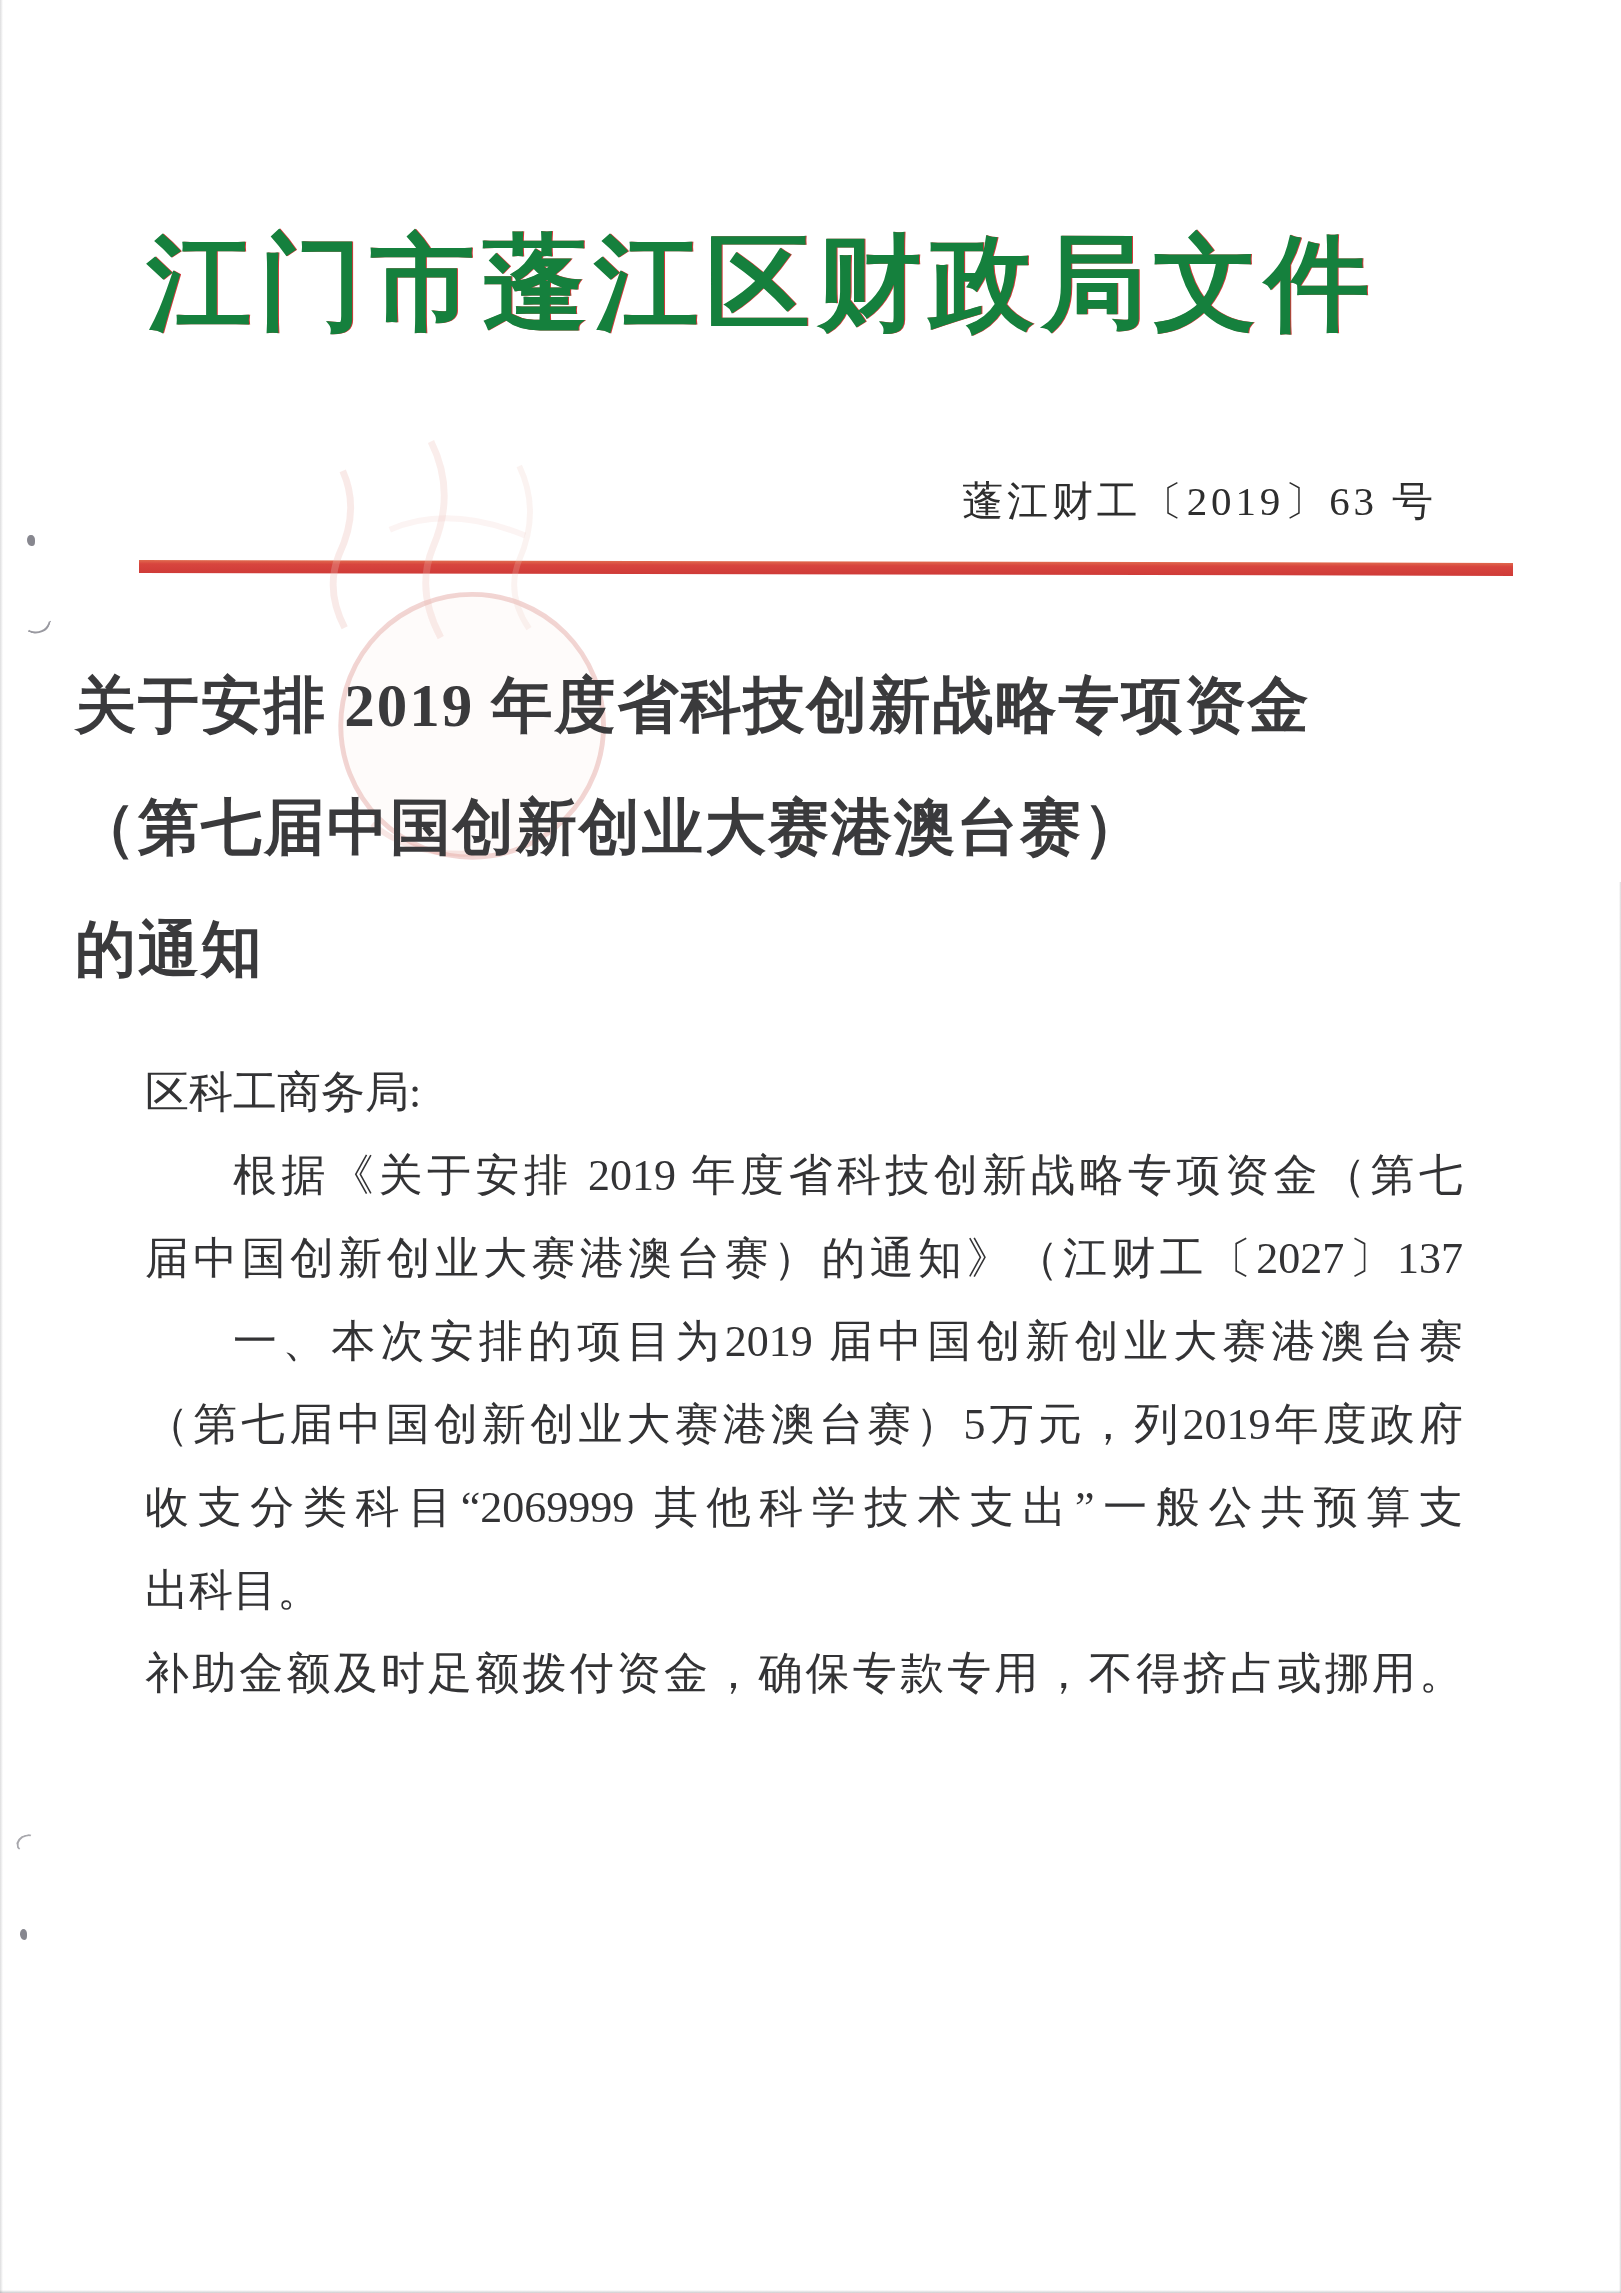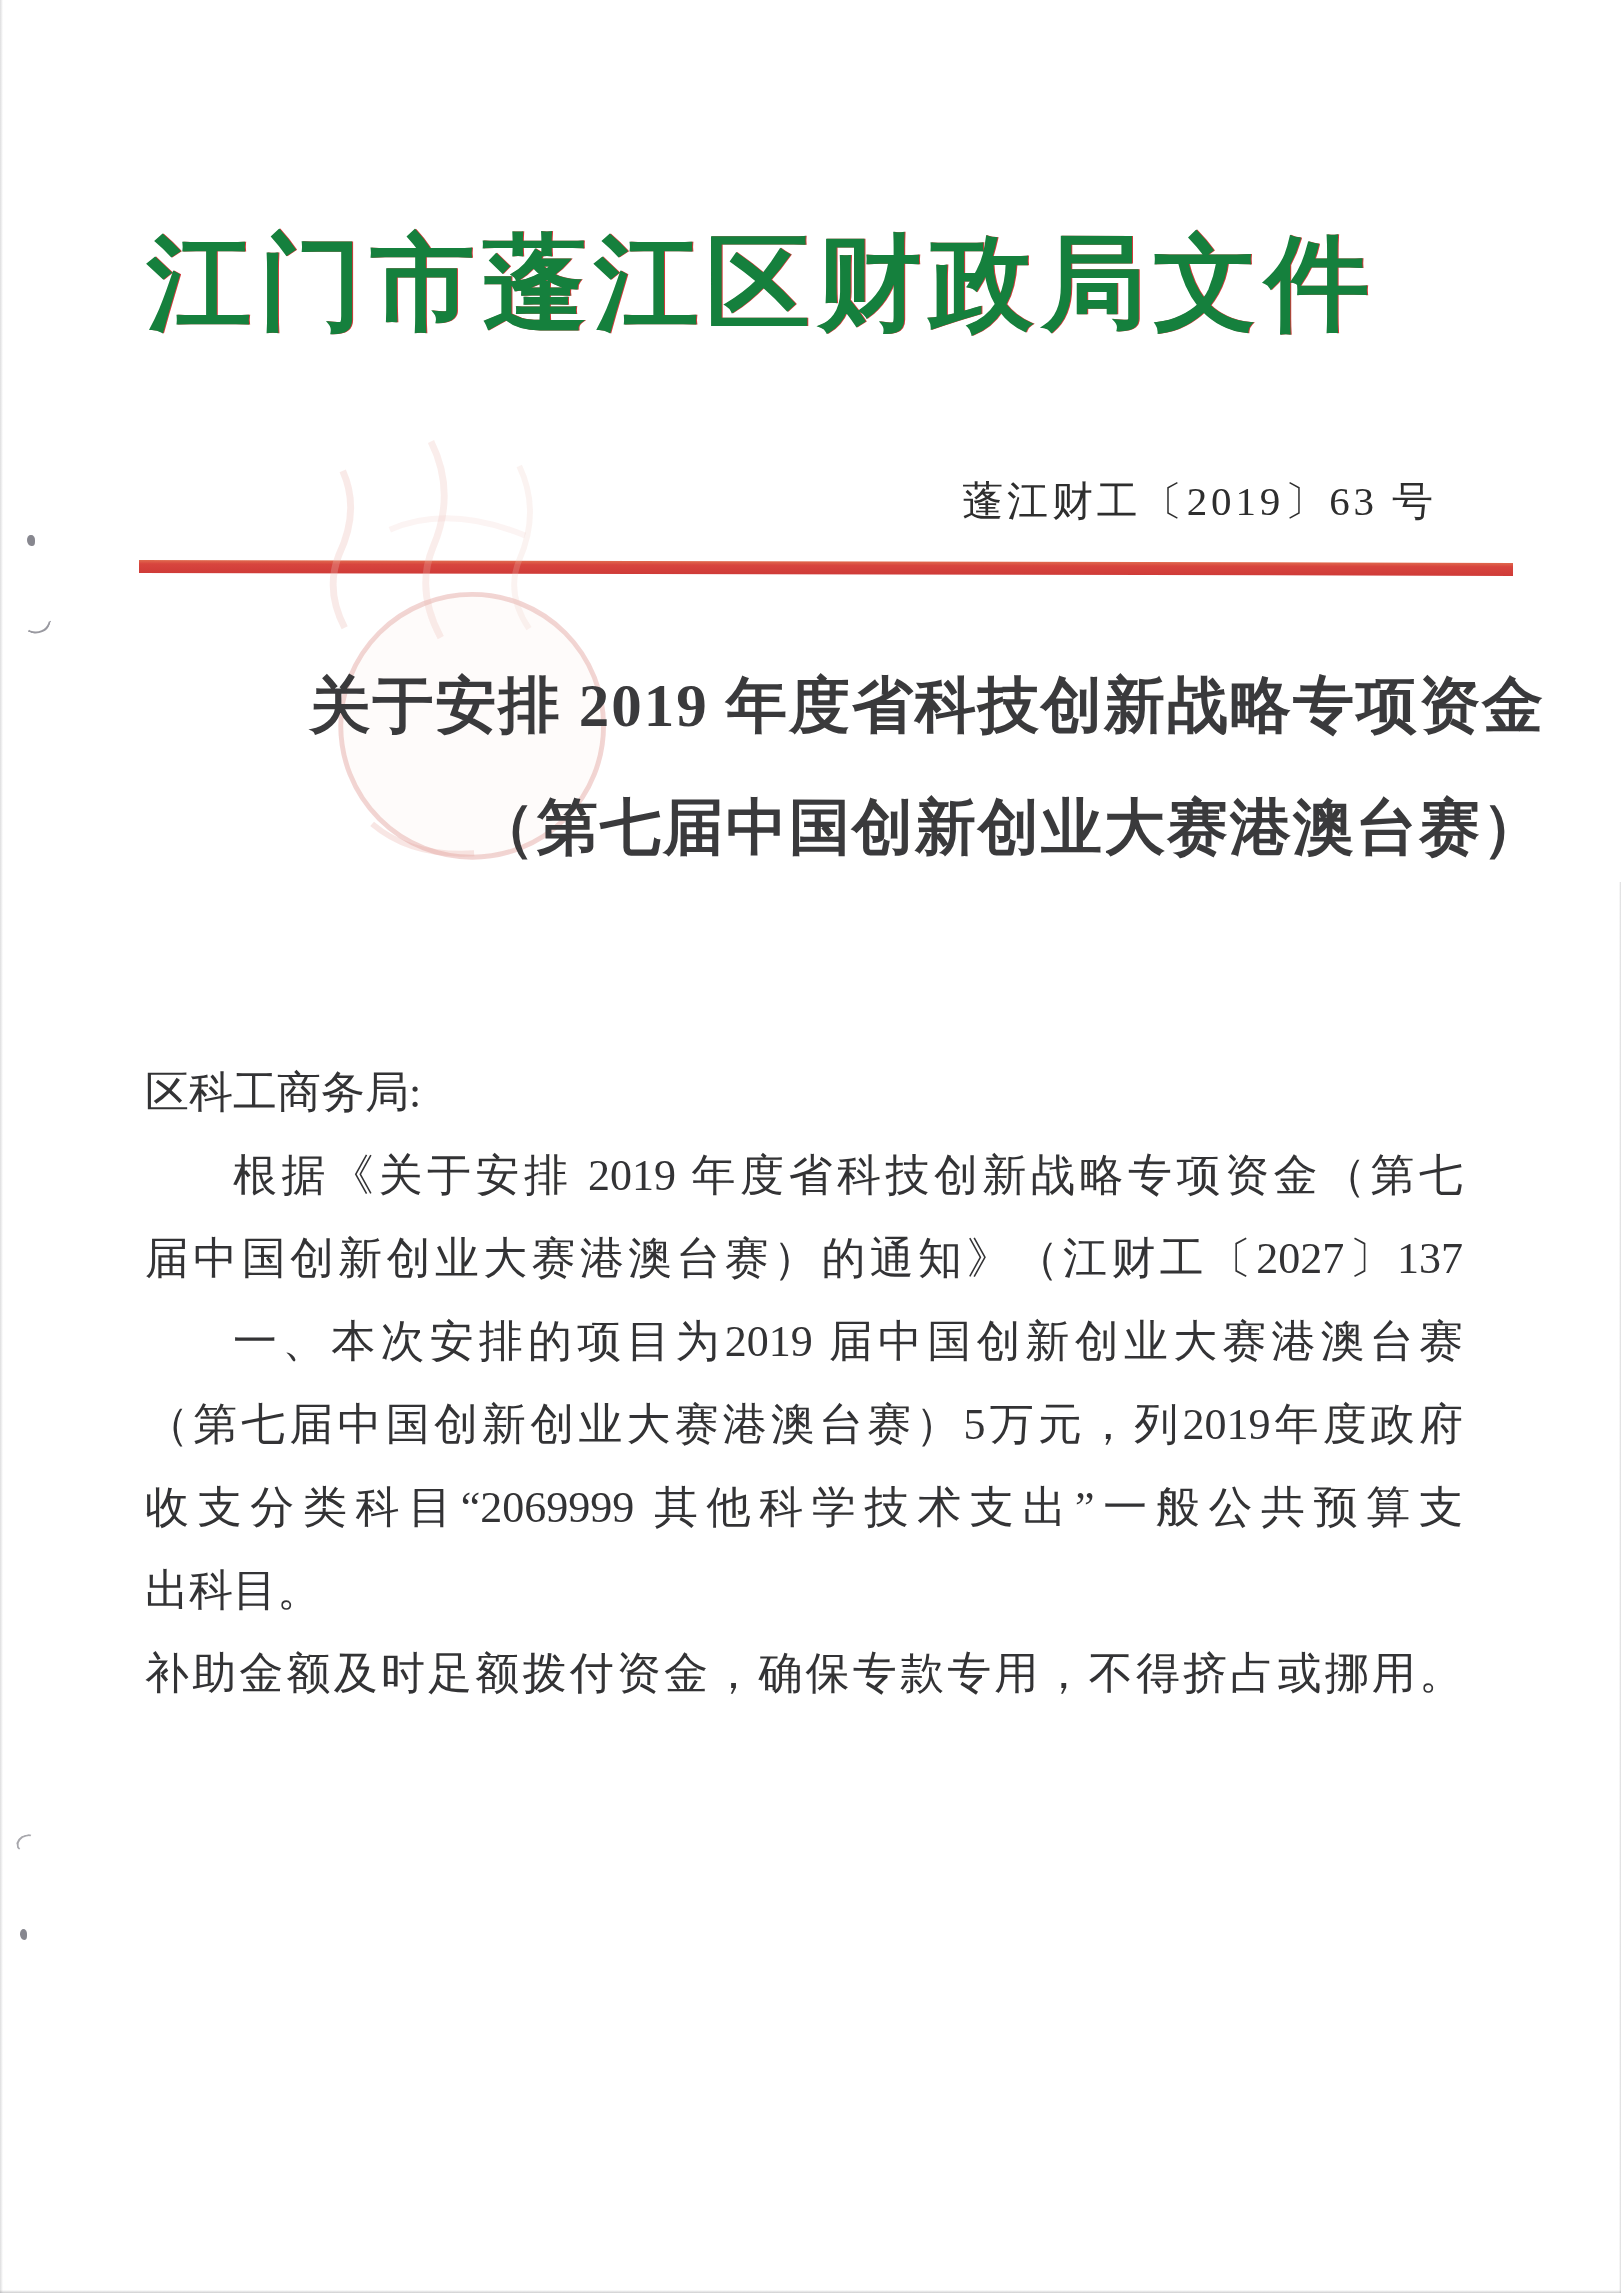--- a/index.html
+++ b/index.html
@@ -75,21 +75,21 @@
     width: 510px;
     height: 608px;
     pointer-events: none;
   }
 
   .doc-title {
     position: absolute;
     top: 645px;
     left: 75px;
     width: 1470px;
-    text-align: right;
+    text-align: left;
     font-size: 61px;
     line-height: 122px;
     font-weight: bold;
     color: #3a3a3c;
     letter-spacing: 2px;
     z-index: 2;
   }
   .doc-title .t-line { white-space: nowrap; }
 
   .doc-body {
@@ -151,20 +151,21 @@
     <path d="M120 60 q 18 40 -4 86 q -14 36 6 74" fill="none" stroke="#eab9b2" stroke-width="7" opacity="0.30"></path>
     <path d="M210 30 q 26 52 2 108 q -18 44 8 92" fill="none" stroke="#eab9b2" stroke-width="7" opacity="0.26"></path>
     <path d="M300 55 q 22 46 0 96 q -14 34 10 70" fill="none" stroke="#eec7c1" stroke-width="6" opacity="0.22"></path>
     <path d="M150 420 q 40 34 104 30" fill="none" stroke="#e6a59e" stroke-width="6" opacity="0.28"></path>
     <path d="M168 120 q 60 -26 138 6" fill="none" stroke="#eec7c1" stroke-width="6" opacity="0.20"></path>
   </svg>
 
   <div class="doc-title">
     <div class="t-line">关于安排 2019 年度省科技创新战略专项资金</div>
     <div class="t-line">（第七届中国创新创业大赛港澳台赛）</div>
+    <div class="t-line">的通知</div>
   </div>
 
   <div class="doc-body">
     <div class="b-line">区科工商务局:</div>
 
     <div class="b-line full indent">根据《关于安排 2019 年度省科技创新战略专项资金（第七</div>
     <div class="b-line full">届中国创新创业大赛港澳台赛）的通知》（江财工〔2027〕137</div>
 
     <div class="b-line full indent">一、本次安排的项目为2019 届中国创新创业大赛港澳台赛</div>
     <div class="b-line full">（第七届中国创新创业大赛港澳台赛）5万元，列2019年度政府</div>

